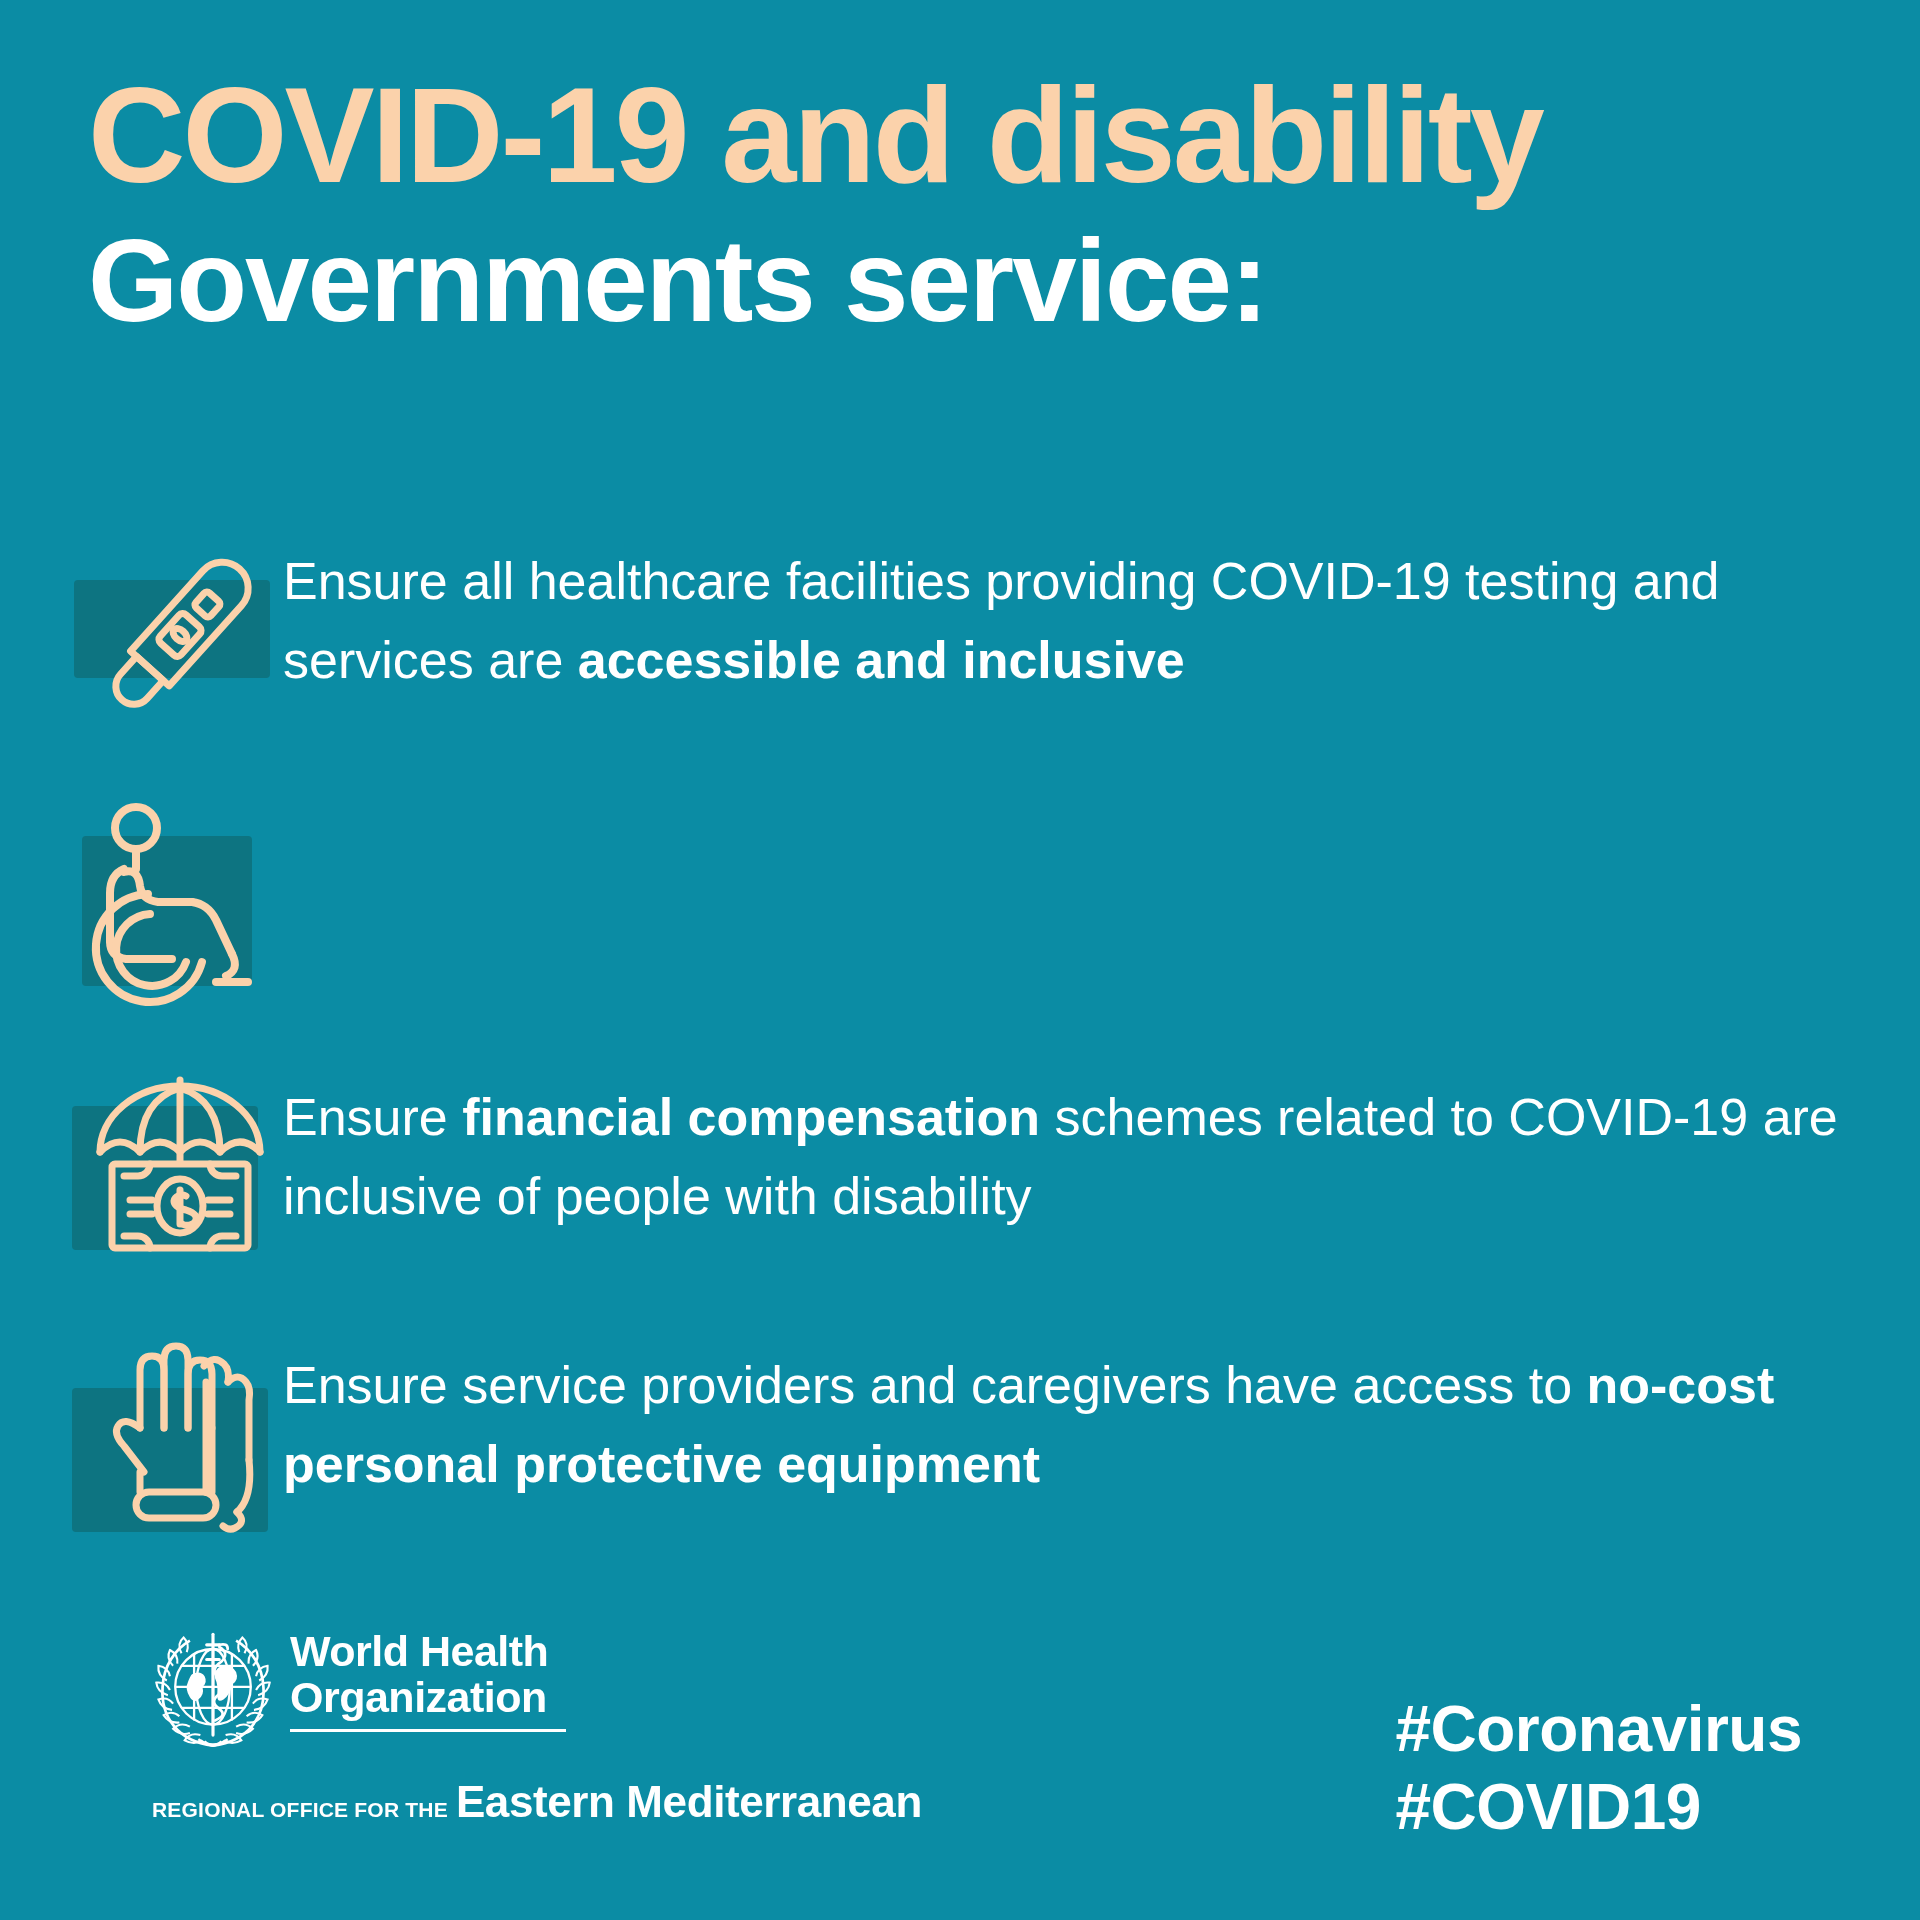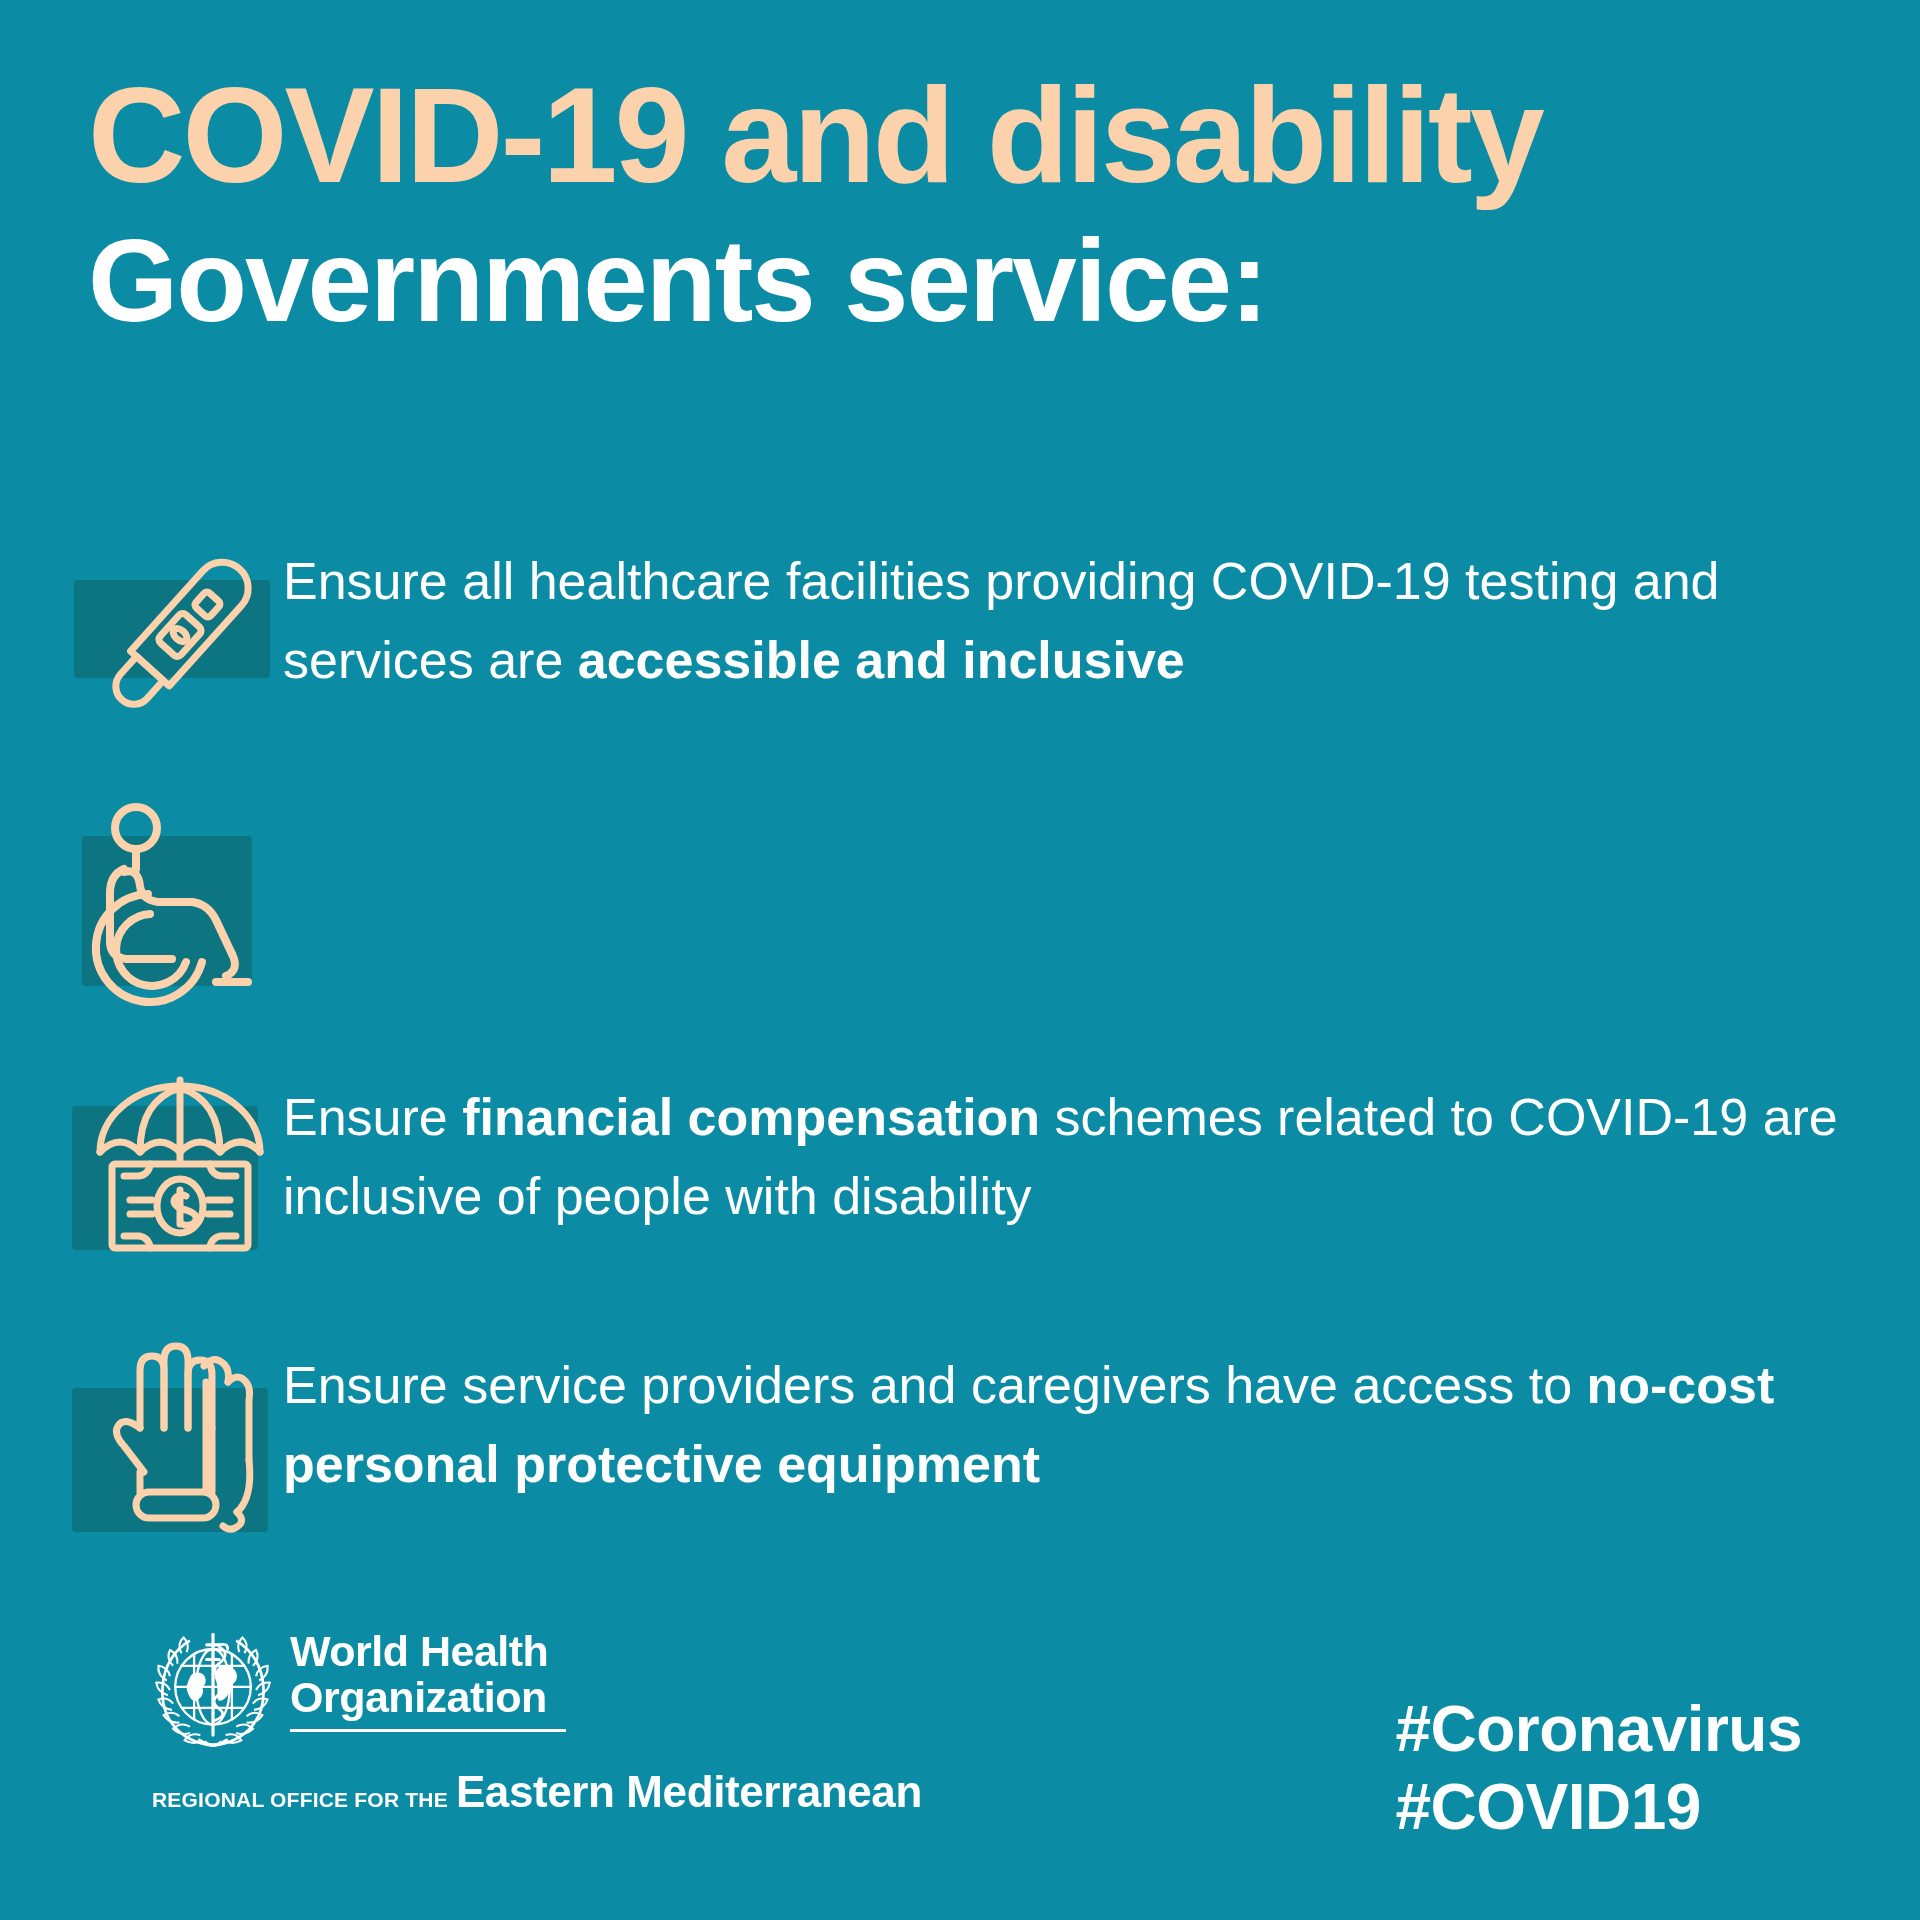--- a/index.html
+++ b/index.html
@@ -96,21 +96,21 @@
     line-height:1.07;
     letter-spacing:-0.5px;
   }
   .who-rule {
     margin-top:9px;
     height:3px;
     background:#ffffff;
     width:276px;
   }
   .who-region {
-    margin-top:13px;
+    margin-top:23px;
     display:flex;
     align-items:baseline;
     color:#ffffff;
     margin-left:2px;
   }
   .who-region .pre {
     font-size:21px;
     font-weight:700;
     letter-spacing:0.2px;
   }

